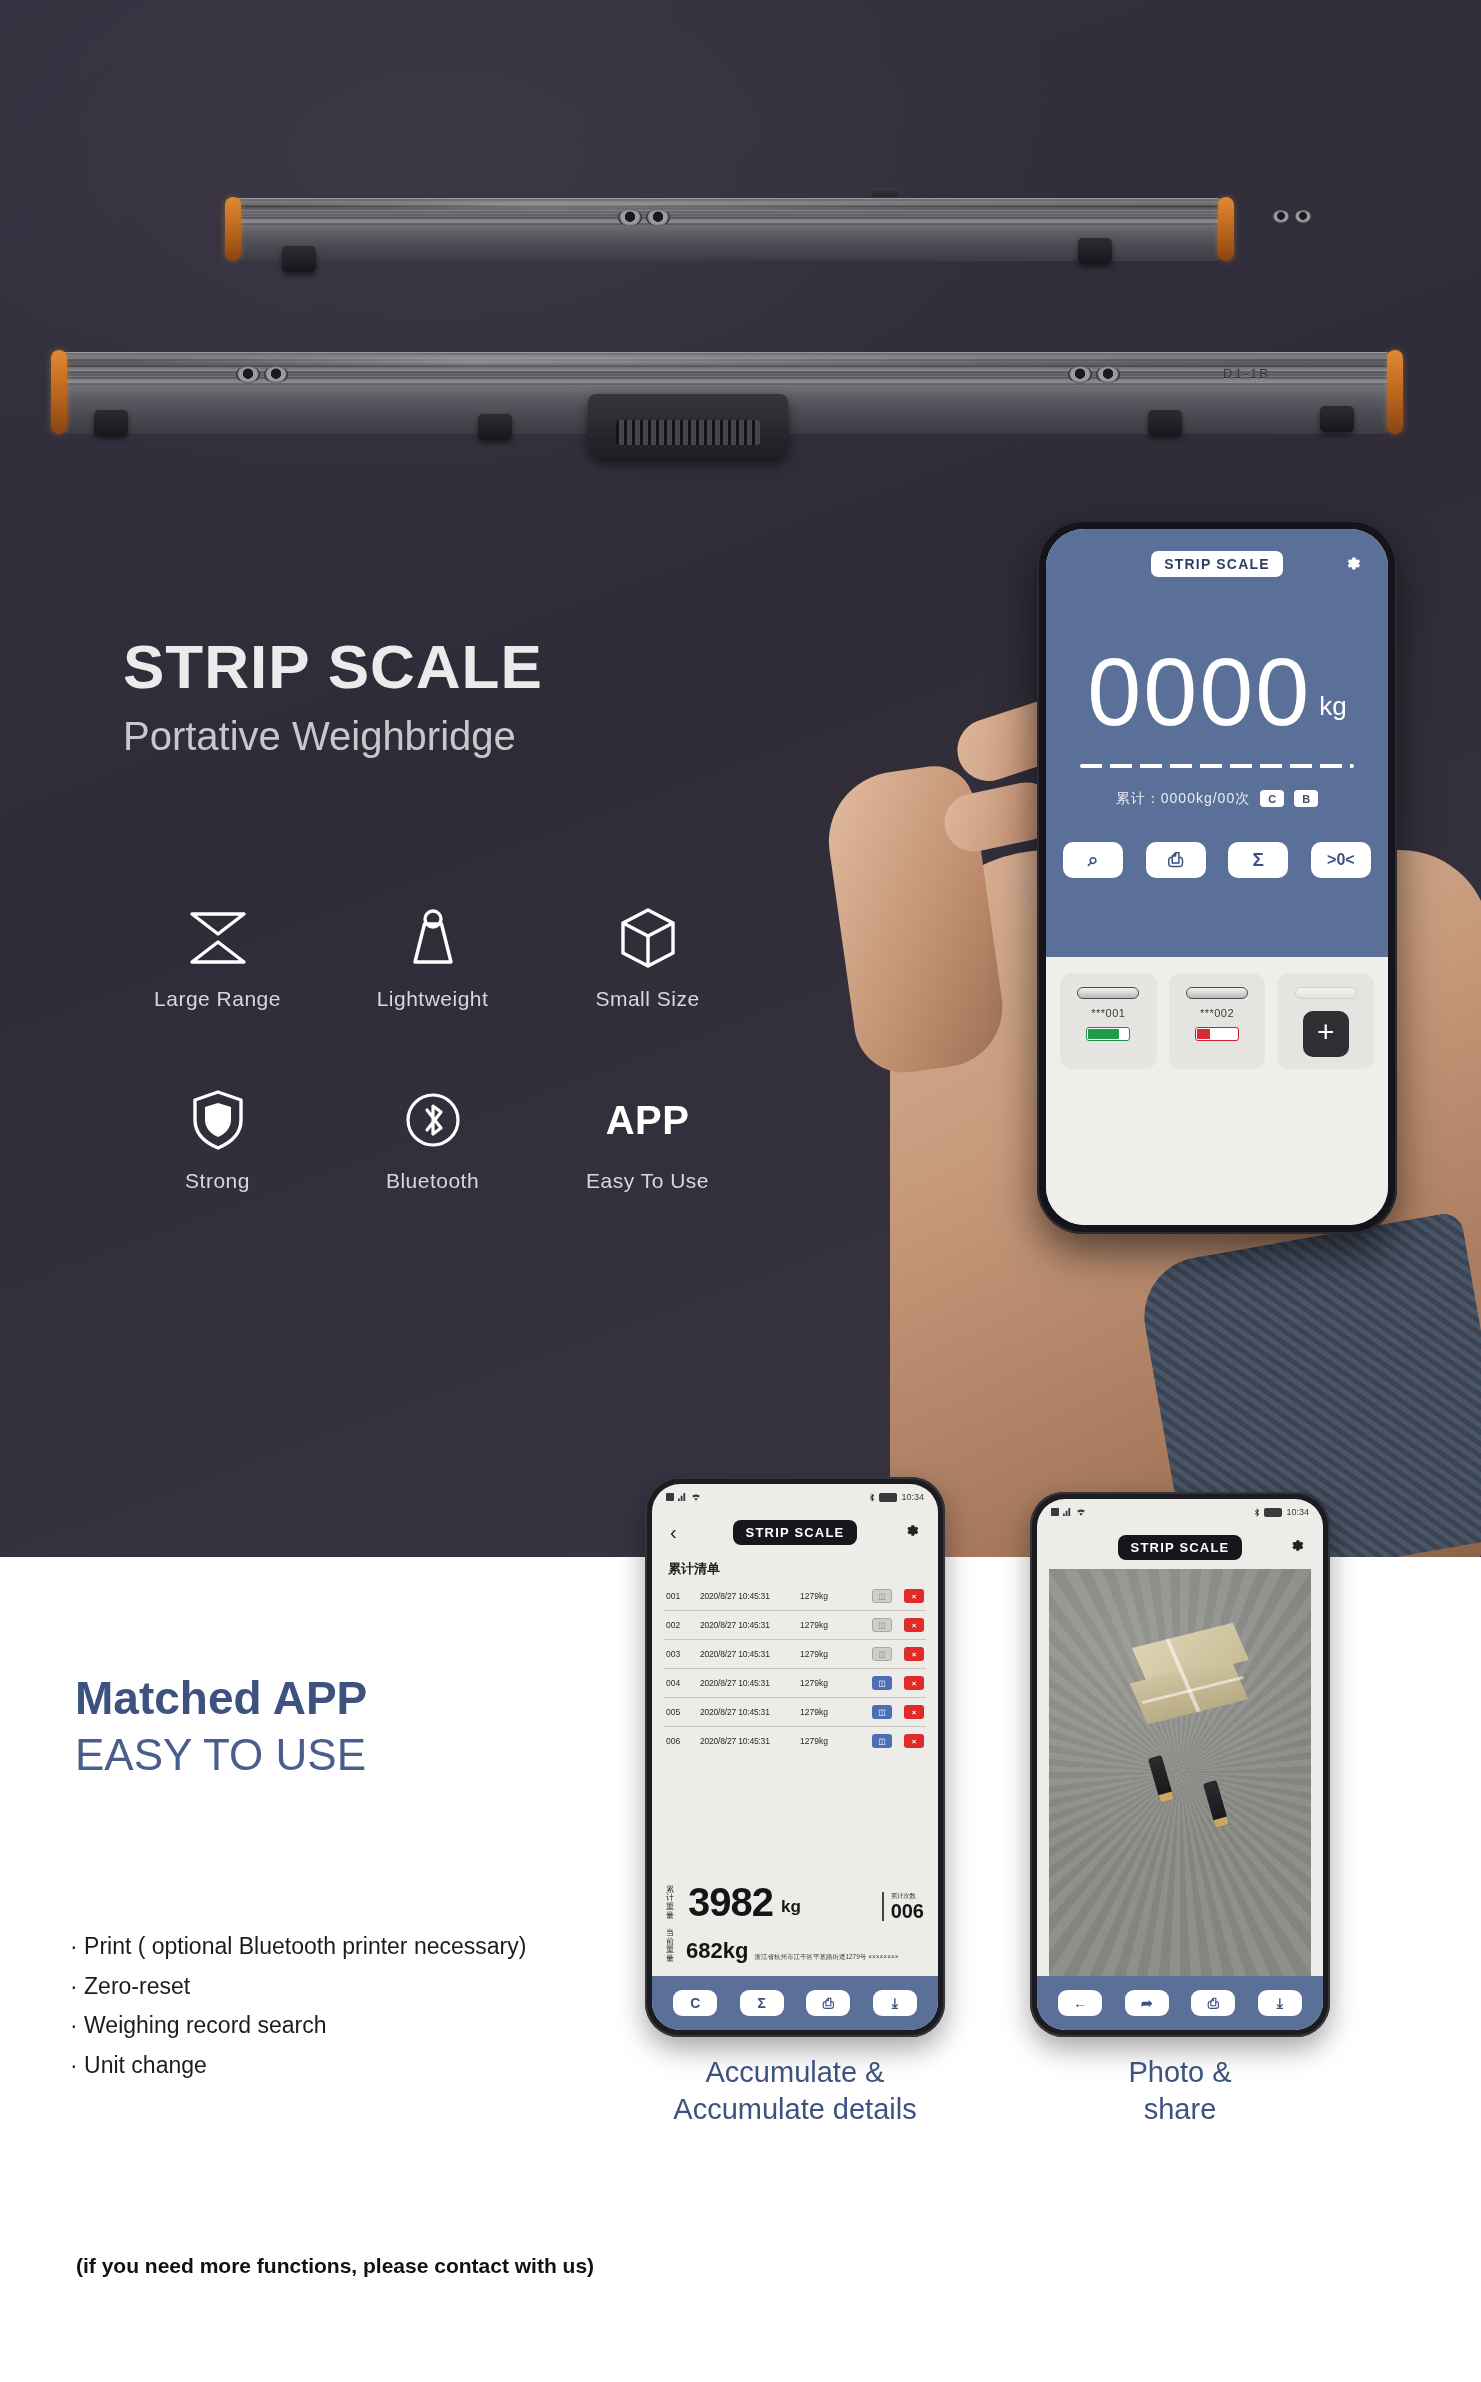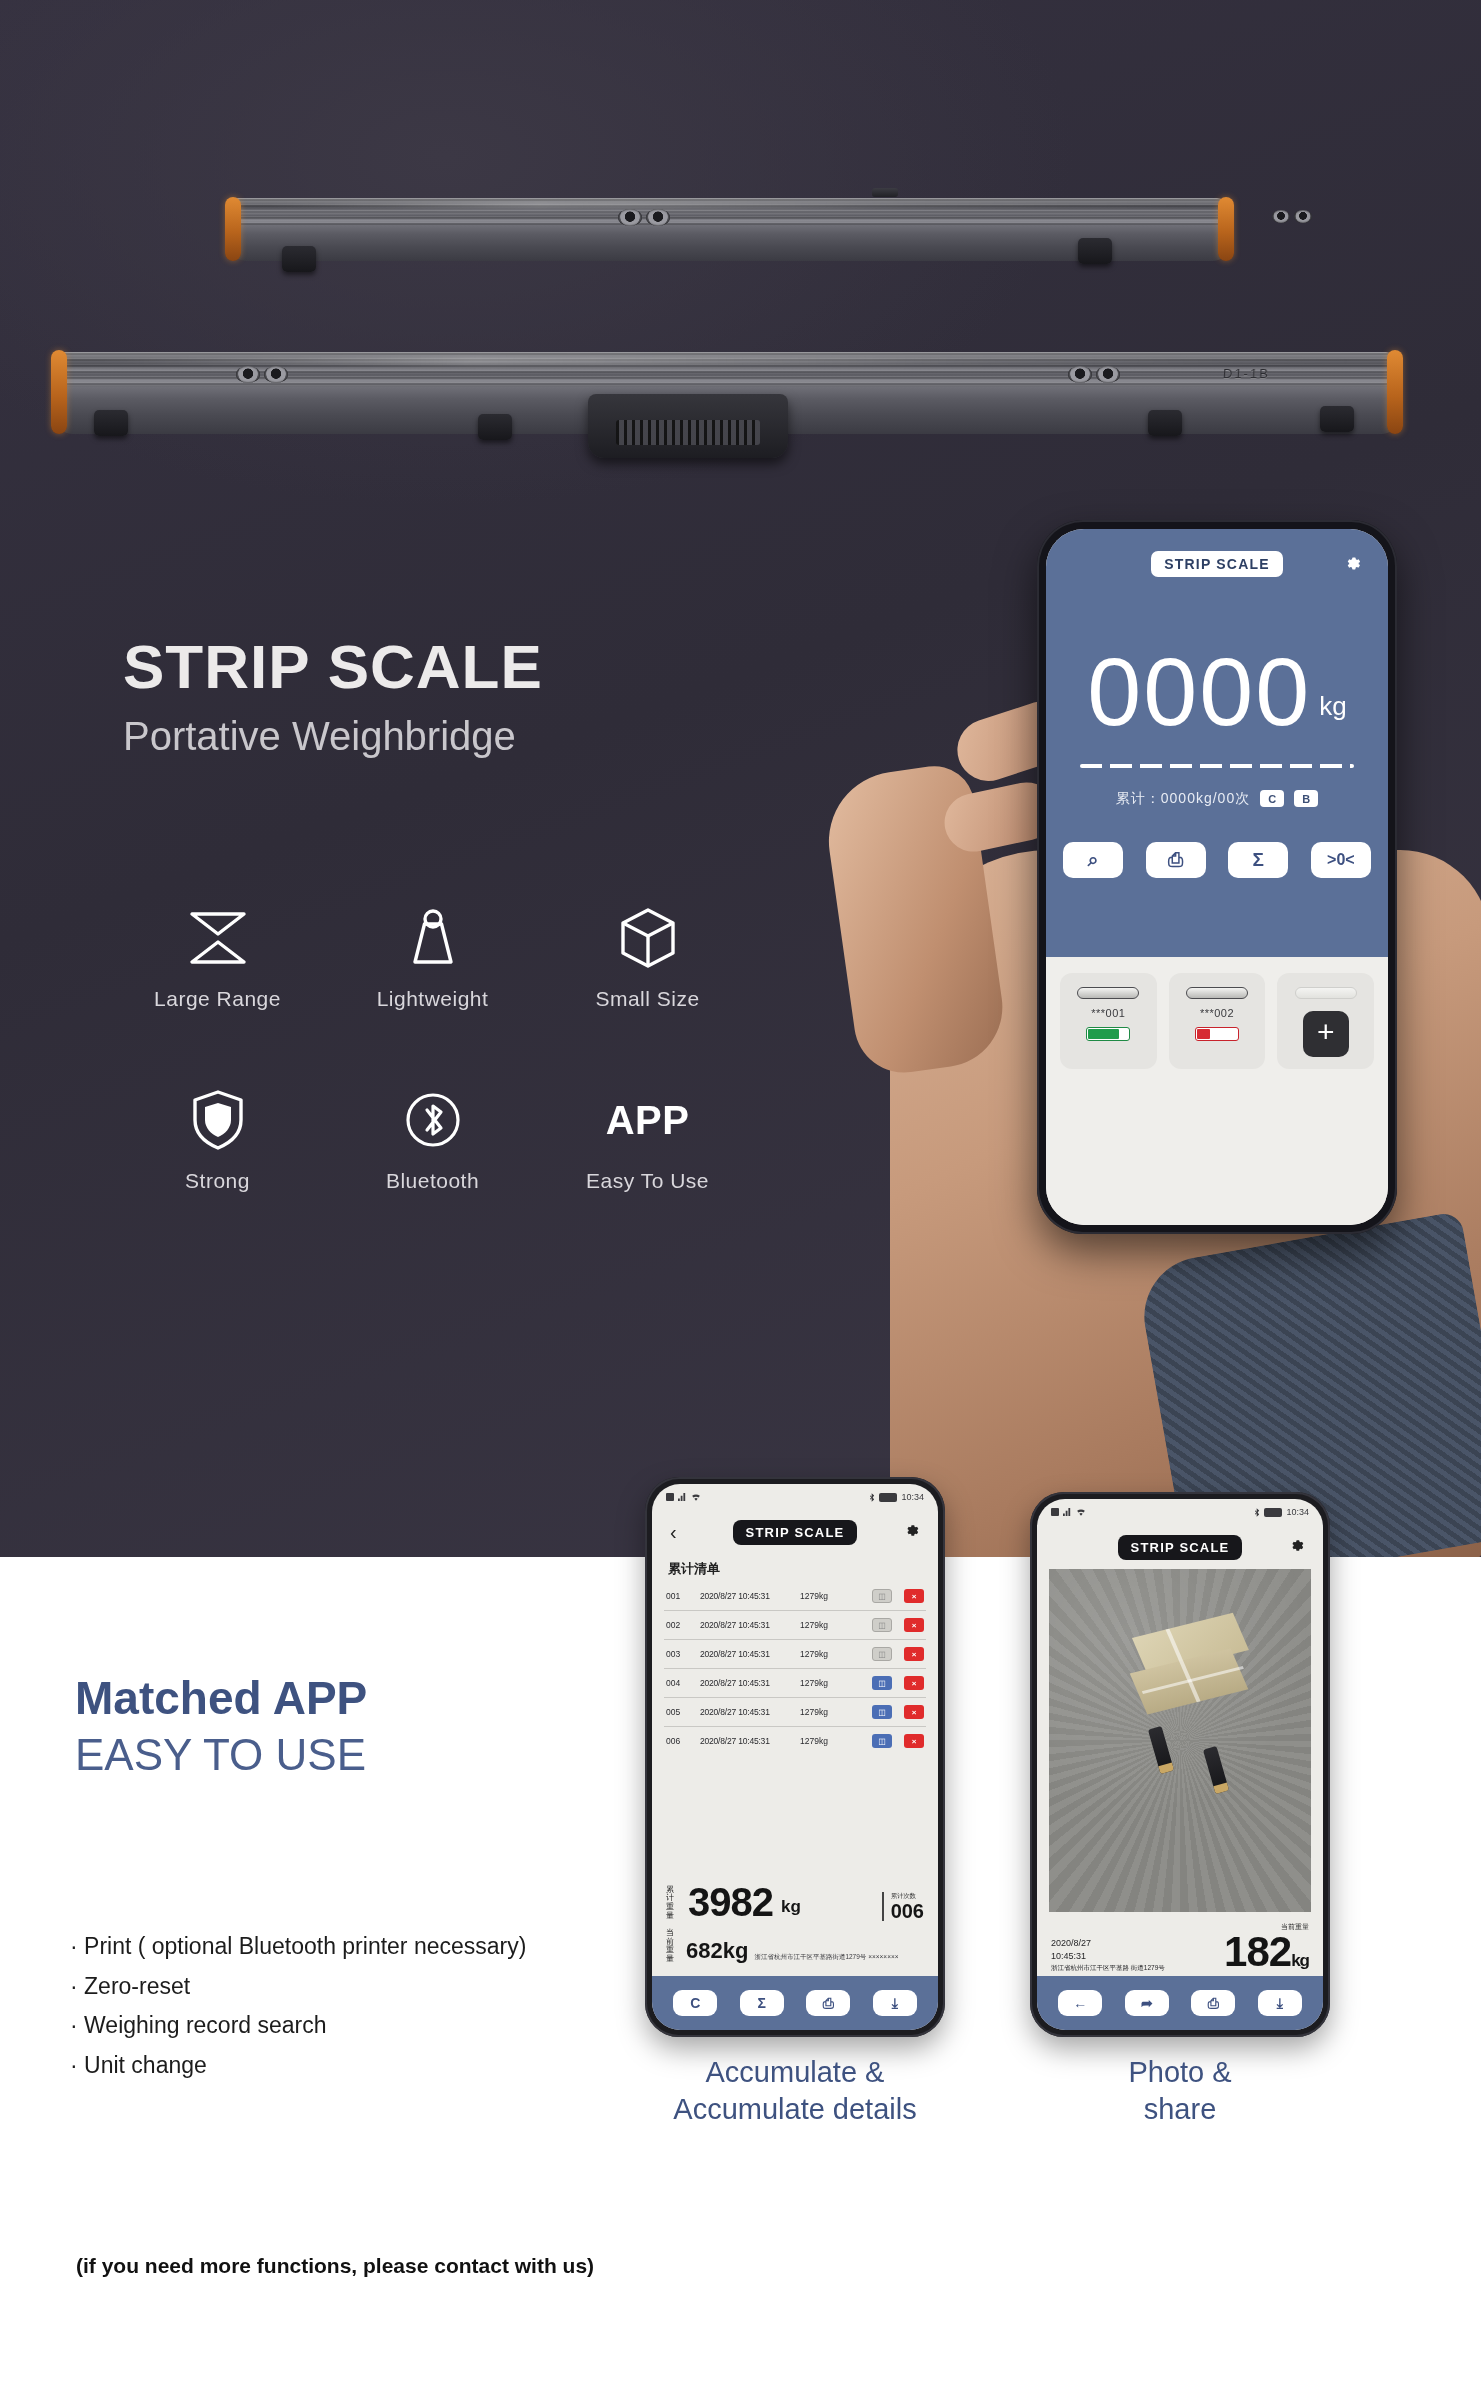--- a/index.html
+++ b/index.html
@@ -697,32 +697,20 @@
         <div class="scale-leg" style="left:40%; top:46%; transform:rotate(-16deg);"></div>
         <div class="scale-leg" style="left:61%; top:52%; transform:rotate(-16deg);"></div>
         <div class="parcel">
           <div class="top"></div>
           <div class="front"></div>
           <div class="strap" style="left:46px; top:0; width:4px; height:78px; transform:skewX(16deg);"></div>
           <div class="strap" style="left:4px; top:54px; width:104px; height:3px; transform:skewX(16deg);"></div>
         </div>
       </div>
 
-      <div class="photo-meta">
-        <div class="pm-left">
-          <div>2020/8/27</div>
-          <div>10:45:31</div>
-          <div class="tiny">浙江省杭州市江干区平基路
-街道1279号</div>
-        </div>
-        <div class="pm-right">
-          <div class="lbl">当前重量</div>
-          <div class="big"><span style="font-size:42px">182</span><span>kg</span></div>
-        </div>
-      </div>
 
       <div class="btnbar">
         <div class="bb">←</div>
         <div class="bb">➦</div>
         <div class="bb">⎙</div>
         <div class="bb">⤓</div>
       </div>
     </div>
   </div>
 

